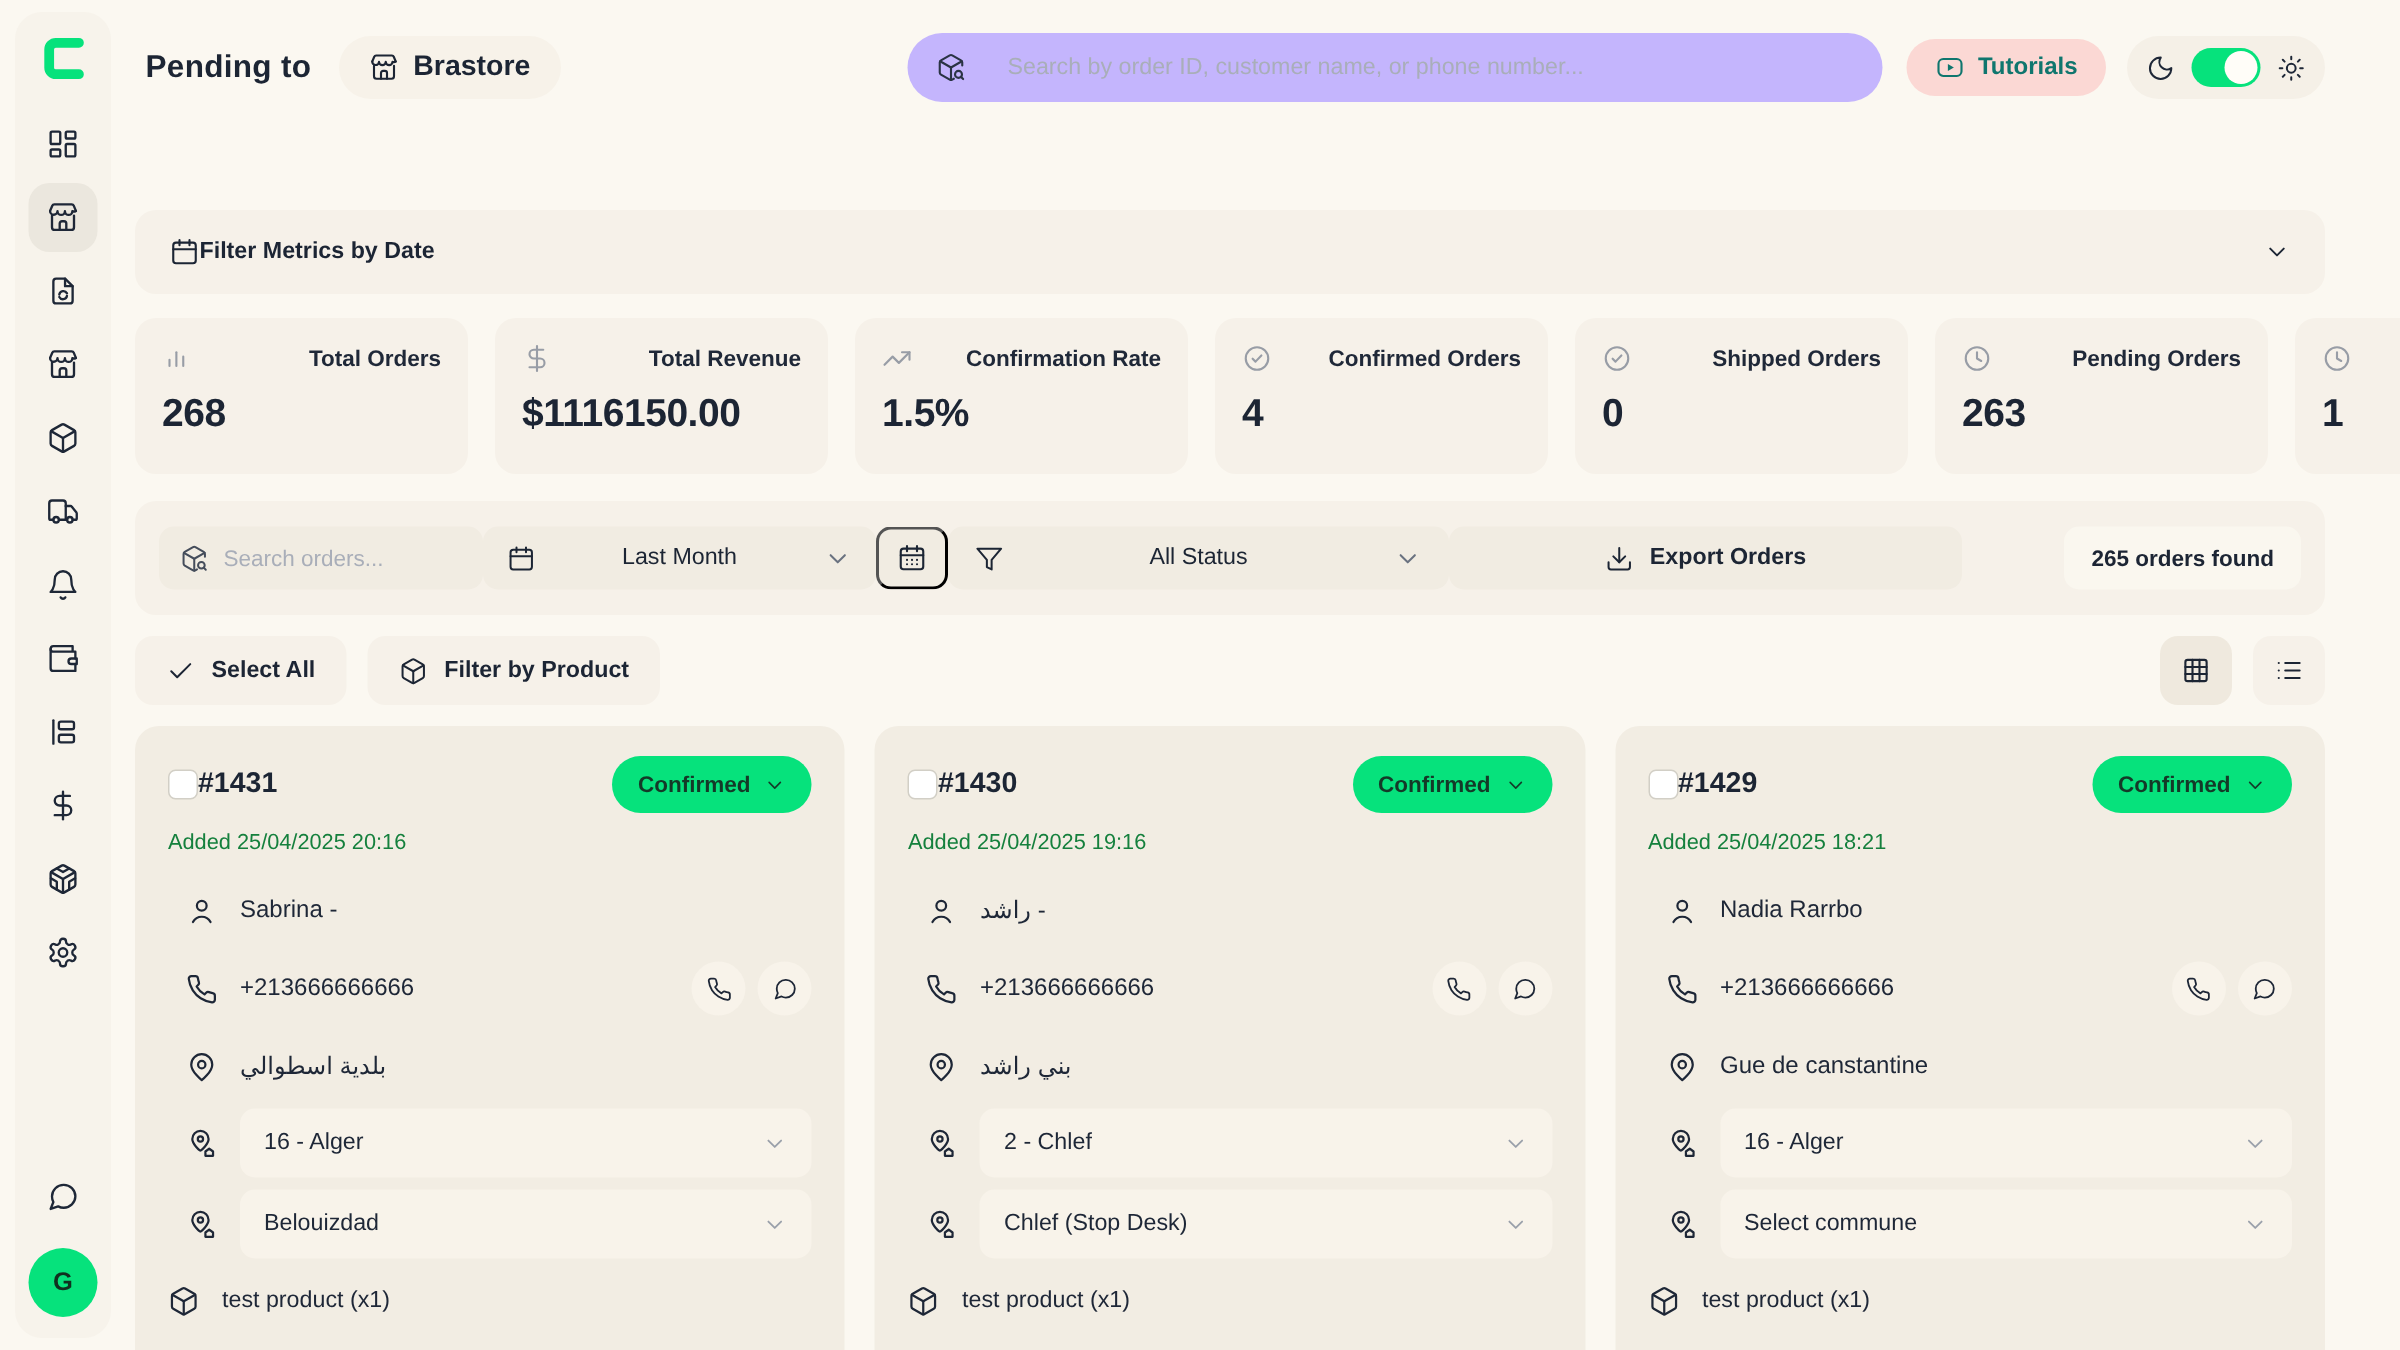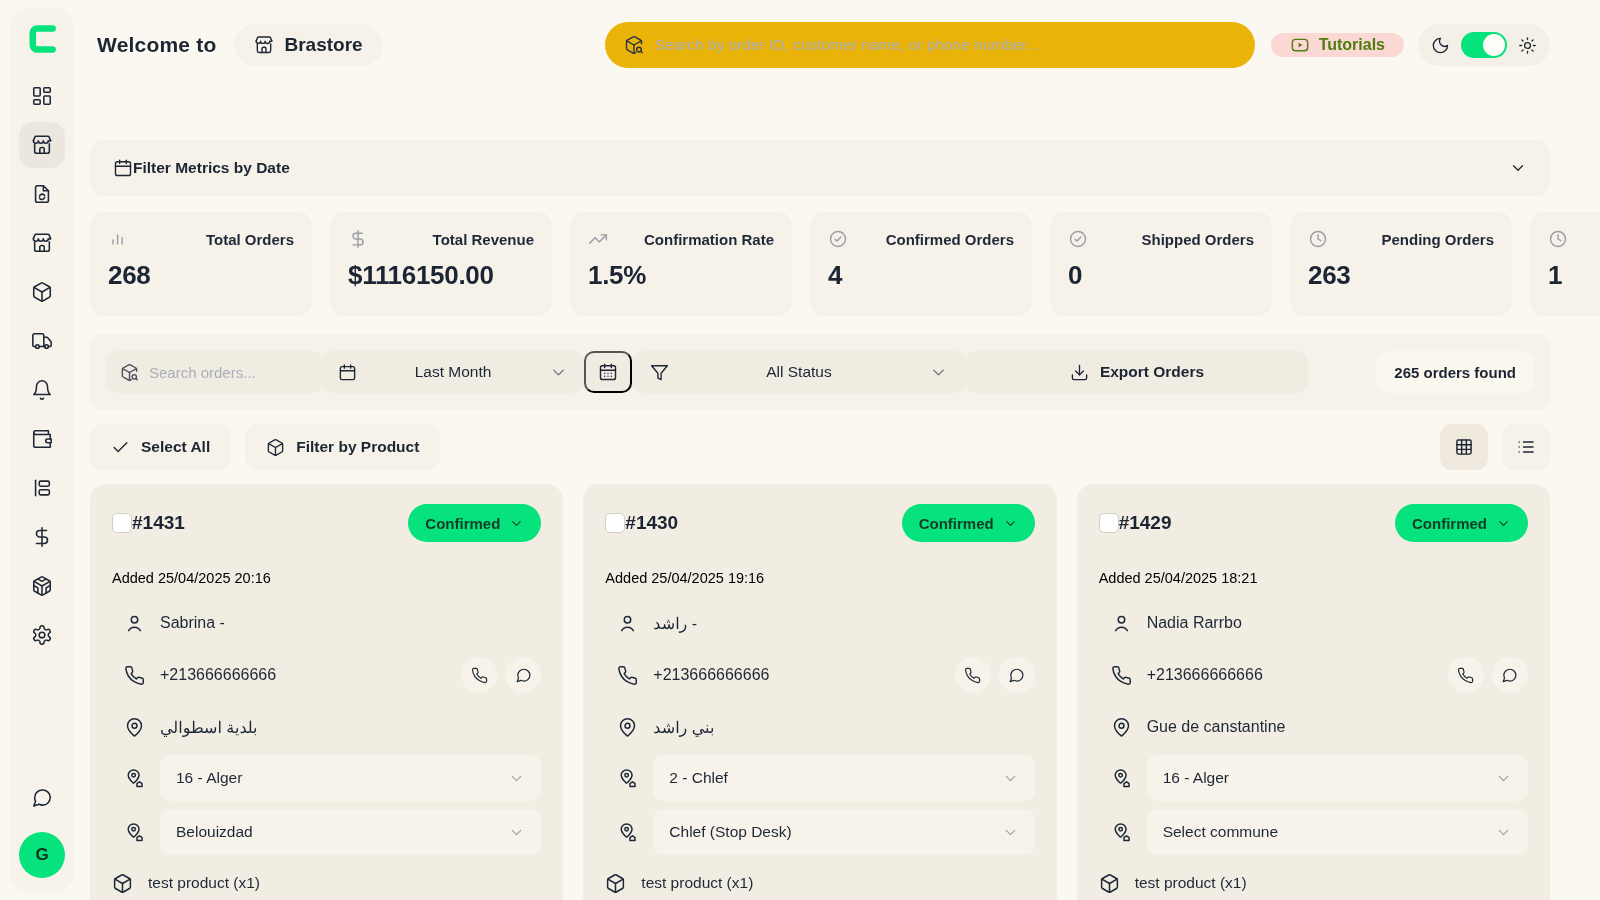--- a/index.html
+++ b/index.html
@@ -24,27 +24,27 @@
   .avatar{width:46px;height:46px;border-radius:50%;background:#06e27c;display:flex;align-items:center;justify-content:center;
           font-weight:700;font-size:17px;color:#10301f}
 
   
   .main{position:absolute;left:90px;top:0;width:1460px}
   .header{display:flex;align-items:center;margin-top:22px;height:46px}
   .welcome{font-size:21px;font-weight:800;margin-left:7px;letter-spacing:.2px}
   .store-badge{display:flex;align-items:center;gap:10px;background:#f7f2e9;border-radius:22px;height:42px;padding:0 20px;
                margin-left:18px;font-size:19px;font-weight:800}
   .store-badge .icon{width:20px;height:20px}
-  .search{display:flex;align-items:center;gap:11px;background:#eab308;border-radius:24px;height:46px;width:650px;
+  .search{display:flex;align-items:center;gap:28px;background:#c4b5fd;border-radius:24px;height:46px;width:650px;
           padding:0 19px;margin-left:auto}
   .search .icon{width:20px;height:20px;color:#2a3344}
   .search input{border:none;background:transparent;outline:none;font-size:15.5px;color:#1c2534;width:100%}
   .search input::placeholder{color:#a9aeb9}
-  .tutorials{display:flex;align-items:center;gap:9px;background:#fbd8d4;color:#4d7c0f;border:none;border-radius:20px;
-             height:24px;padding:0 19px;font-size:16px;font-weight:700;margin-left:16px}
+  .tutorials{display:flex;align-items:center;gap:9px;background:#fbd8d4;color:#0f766e;border:none;border-radius:20px;
+             height:38px;padding:0 19px;font-size:16px;font-weight:700;margin-left:16px}
   .tutorials .icon{width:20px;height:20px}
   .theme{display:flex;align-items:center;gap:11px;background:#f5f0e7;border-radius:21px;height:42px;padding:0 13px;margin-left:14px}
   .theme .icon{width:19px;height:19px;color:#1e2737}
   .switch{width:46px;height:26px;border-radius:13px;background:#06e27c;position:relative;border:none}
   .switch::after{content:"";position:absolute;right:2px;top:2px;width:22px;height:22px;border-radius:50%;background:#fffdf8}
 
   
   .fmetrics{margin-top:72px;height:56px;background:#f6f1e9;border-radius:14px;display:flex;align-items:center;
             padding:0 23px;}
   .fmetrics .cal{width:20px;height:20px;color:#1c2534}
@@ -93,21 +93,21 @@
 
   
   .cards{margin-top:14px;display:flex;gap:20px}
   .card{flex:1;background:#f2ede3;border-radius:16px;padding:20px 22px;height:480px}
   .card-head{display:flex;align-items:center}
   .checkbox{width:20px;height:20px;border:1.5px solid #d2cfc6;border-radius:5px;background:#fff;flex:none}
   .order-id{font-size:19px;font-weight:800;}
   .status-pill{margin-left:auto;background:#06e27c;border:none;border-radius:19px;height:38px;padding:0 17px;
                display:flex;align-items:center;gap:9px;font-size:15px;font-weight:700;color:#143a28}
   .status-pill .icon{width:15px;height:15px}
-  .added{font-size:14.5px;font-weight:500;margin-top:28px;color:#000000}
+  .added{font-size:14.5px;font-weight:500;margin-top:12px;color:#15803d}
   .crow{display:flex;align-items:center;gap:15px;font-size:16px;font-weight:500;color:#1e2737}
   .crow .ci{width:21px;height:21px;color:#1e2737}
   .indent{padding-left:12px}
   .r-cust{margin-top:25px;height:24px}
   .r-phone{margin-top:22px;height:36px}
   .r-addr{margin-top:22px;height:24px}
   .r-drop{margin-top:16px}
   .r-drop2{margin-top:8px}
   .r-prod{margin-top:16px;height:24px;font-size:15.5px}
   .row-actions{margin-left:auto;display:flex;gap:8px}
@@ -252,21 +252,21 @@
     </div>
     <div class="avatar">
       <span>G</span>
     </div>
   </div>
 </aside>
 
 <main class="main">
 
   <header class="header">
-    <h1 class="welcome">Welcome to</h1>
+    <h1 class="welcome">Pending to</h1>
     <div class="store-badge">
       <span class="icon">
           <svg viewBox="0 0 24 24" fill="none" stroke="currentColor" stroke-width="1.7" stroke-linecap="round" stroke-linejoin="round">
             <path d="M4 10.6V19a2 2 0 0 0 2 2h12a2 2 0 0 0 2-2v-8.4"></path>
             <path d="M2.6 7.2l1.6-3.8a1.6 1.6 0 0 1 1.5-1h12.6a1.6 1.6 0 0 1 1.5 1l1.6 3.8"></path>
             <path d="M2.6 7.2a2.7 2.7 0 0 0 5.4.2 2.7 2.7 0 0 0 5.4 0 2.7 2.7 0 0 0 5.4 0 2.7 2.7 0 0 0 2.6-.2"></path>
             <path d="M9.6 21v-4.6a1.7 1.7 0 0 1 1.7-1.7h1.4a1.7 1.7 0 0 1 1.7 1.7V21"></path>
           </svg>
         </span>
       <span>Brastore</span>

